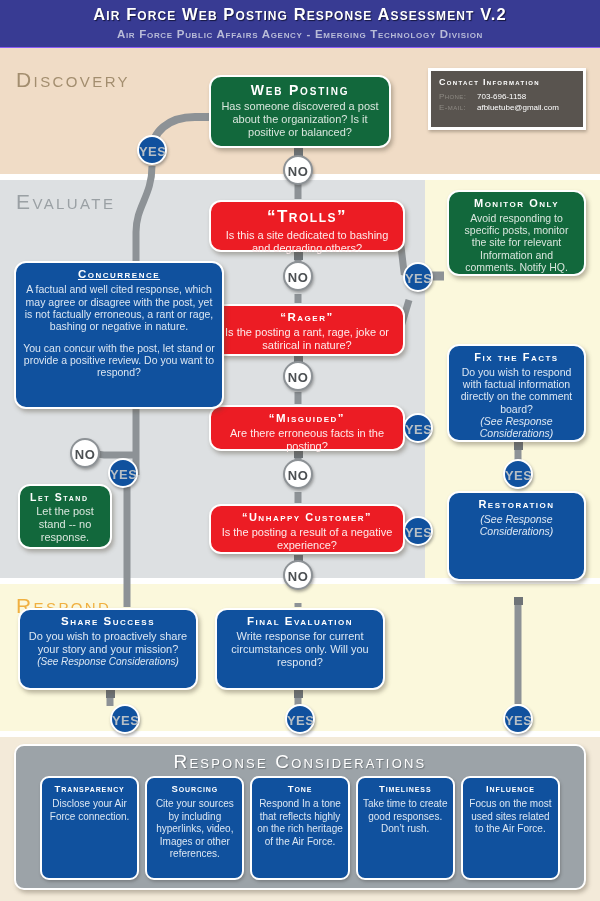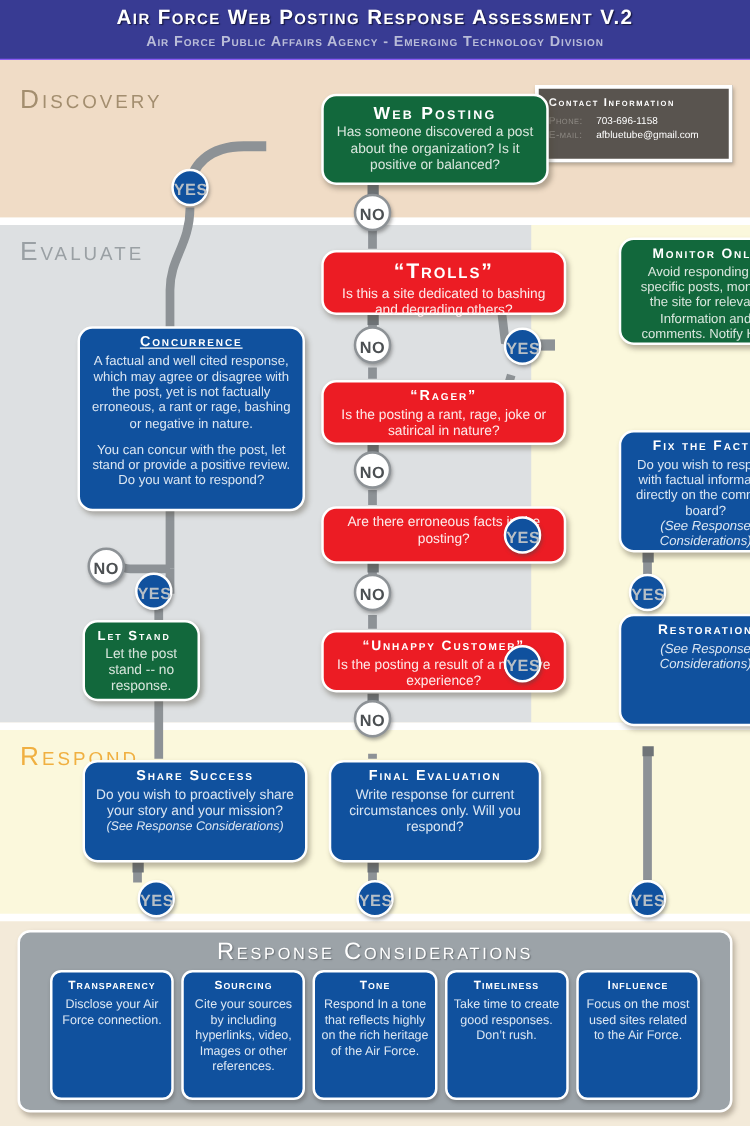--- a/index.html
+++ b/index.html
@@ -44,21 +44,20 @@
 
   
   #lines { position:absolute; left:0; top:0; width:600px; height:901px; }
 
   
   .node {
     position:absolute; border-radius:12px; border:2px solid #ffffff;
     box-shadow:2px 3px 4px rgba(80,70,55,.38);
     color:#ffffff; text-align:center; padding:5px 7px 6px 7px;
     line-height:1.17;
-    margin-left:48px;
   }
   .node .ttl {
     display:block; font-weight:bold; font-variant:small-caps;
     letter-spacing:1.5px; margin-bottom:2px;
   }
   .node .bdy { display:block; color:#e9eef3; }
   .node .note { display:block; font-style:italic; }
   .green { background:#12683c; }
   .green .bdy { color:#d9e6dd; }
   .red   { background:#ec1c24; }
@@ -224,35 +223,36 @@
   <span class="ttl" style="font-size:17px;">“Trolls”</span>
   <span class="bdy">Is this a  site dedicated to bashing and degrading others?</span>
 </div>
 
 <div class="node red" style="left:209px; top:304px; width:196px; height:52px; font-size:11px;">
   <span class="ttl" style="font-size:11.5px;">“Rager”</span>
   <span class="bdy">Is the posting a rant, rage, joke or satirical in nature?</span>
 </div>
 
 <div class="node red" style="left:209px; top:405px; width:196px; height:46px; font-size:11px;">
+  <span class="ttl" style="font-size:11.5px;">“Misguided”</span>
   <span class="bdy">Are there erroneous facts in the posting?</span>
 </div>
 
 <div class="node red" style="left:209px; top:504px; width:196px; height:50px; font-size:11px;">
   <span class="ttl" style="font-size:11px;">“Unhappy Customer”</span>
   <span class="bdy">Is the posting a result of a negative experience?</span>
 </div>
 
-<div class="node blue" style="left:14px; top:261px; width:182px; height:148px; font-size:10.5px;">
+<div class="node blue" style="left:14px; top:261px; width:210px; height:148px; font-size:10.5px;">
   <span class="ttl" style="font-size:11.5px; text-decoration:underline;">Concurrence</span>
   <span class="bdy">A factual and well cited response, which may agree or disagree with the post, yet is not factually erroneous,  a rant or rage, bashing or negative in nature.</span>
   <span class="bdy" style="margin-top:9px;">You can concur with the post, let stand or provide a positive review. Do you want to respond?</span>
 </div>
 
-<div class="node green" style="left:18px; top:496px; width:94px; height:65px; font-size:11px; text-align:center;">
+<div class="node green" style="left:18px; top:484px; width:94px; height:65px; font-size:11px; text-align:center;">
   <span class="ttl" style="font-size:10.5px; letter-spacing:1.6px; text-align:left; padding-left:3px;">Let Stand</span>
   <span class="bdy">Let the post stand -- no response.</span>
 </div>
 
 <div class="node green" style="left:447px; top:190px; width:139px; height:86px; font-size:10.5px;">
   <span class="ttl" style="font-size:11px;">Monitor Only</span>
   <span class="bdy">Avoid responding to specific posts, monitor the site for relevant Information and comments.  Notify HQ.</span>
 </div>
 
 <div class="node blue" style="left:447px; top:344px; width:139px; height:98px; font-size:10.5px;">

